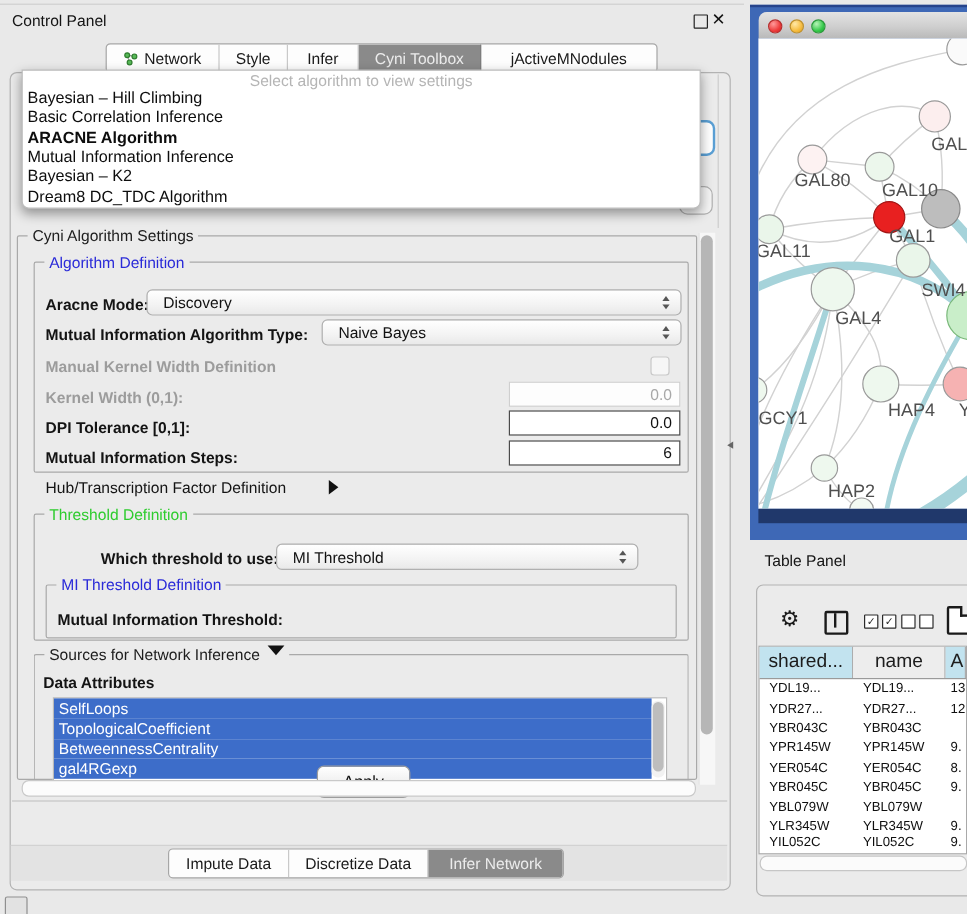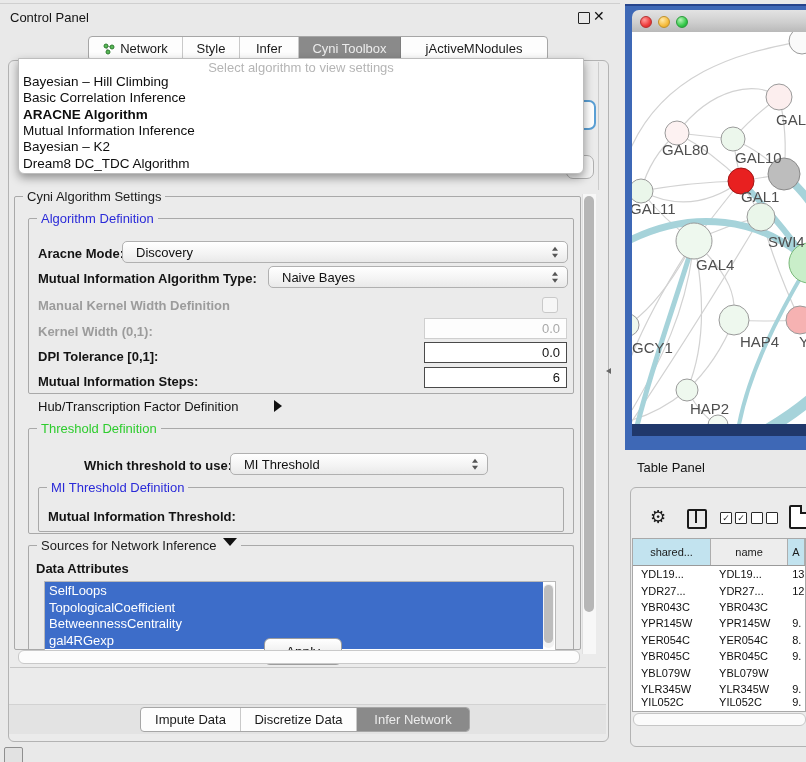--- a/index.html
+++ b/index.html
@@ -115,21 +115,21 @@
   .gear{left:650px;top:506px;font-size:18px;color:#1a1a1a;}
   .col-icon{left:687px;top:509px;width:16px;height:16px;border:2px solid #1a1a1a;border-radius:2px;}
   .col-icon::after{content:"";position:absolute;left:6px;top:0;width:2px;height:12px;background:#1a1a1a;}
   .cb-ico{width:10px;height:10px;border:1.5px solid #2a2a2a;border-radius:1px;font-size:9px;font-weight:bold;
     display:flex;align-items:center;justify-content:center;color:#2a2a2a;background:#fff;}
   .doc-icon{left:789px;top:505px;width:16px;height:20px;border:2px solid #1a1a1a;border-radius:2px;background:#fff;}
   .doc-icon::after{content:"";position:absolute;right:-2px;top:-2px;width:7px;height:7px;background:#ebebeb;border-left:2px solid #1a1a1a;border-bottom:2px solid #1a1a1a;}
 
   .tbl{left:632px;top:538px;width:174px;height:174px;background:#ffffff;border:1px solid #a9a9a9;box-sizing:border-box;}
   .tbl-header{display:flex;height:26px;border-bottom:1px solid #9a9a9a;}
-  .th{display:flex;align-items:center;justify-content:center;font-size:11px;color:#1c1c1c;
+  .th{display:flex;align-items:center;justify-content:center;font-size:16px;color:#1c1c1c;
     border-right:1px solid #adadad;box-sizing:border-box;white-space:nowrap;overflow:hidden;}
   .th.blue{background:#c2e3ef;} .th.gray{background:#ededed;}
   .tr{display:flex;height:16.4px;}
   .td{font-size:11px;color:#0f0f0f;padding-left:8px;box-sizing:border-box;white-space:nowrap;overflow:hidden;
     display:flex;align-items:center;}
   .tbl-hscroll{left:633px;top:713px;width:171px;height:11px;background:#fbfbfb;border:1px solid #c6c6c6;border-radius:6px;}
 
   .corner-icon{left:4px;top:747px;width:17px;height:15px;border:1.5px solid #8f8f8f;border-radius:2px;background:#e2e2e2;}
 </style>
 </head>
@@ -227,21 +227,21 @@
     <span>6</span>
   </div>
 
   <div class="abs plain" style="left:38px;top:399px;">Hub/Transcription Factor Definition</div>
   <div class="abs tri-right" style="left:274px;top:400px;"></div>
 
   <div class="abs group" style="left:28px;top:428px;width:544px;height:104px;">
     <span class="group-title t-green">Threshold Definition</span>
   </div>
   <div class="abs lbl" style="left:84px;top:458px;">Which threshold to use:</div>
-  <div class="abs combo" style="left:230px;top:453px;width:258px;">
+  <div class="abs combo" style="left:230px;top:453px;width:302px;">
     <span>MI Threshold</span>
     <span class="stepper">
         <span class="up"></span>
         <span class="dn"></span>
       </span>
   </div>
 
   <div class="abs group" style="left:38px;top:487px;width:524px;height:43px;">
     <span class="group-title t-blue">MI Threshold Definition</span>
   </div>

